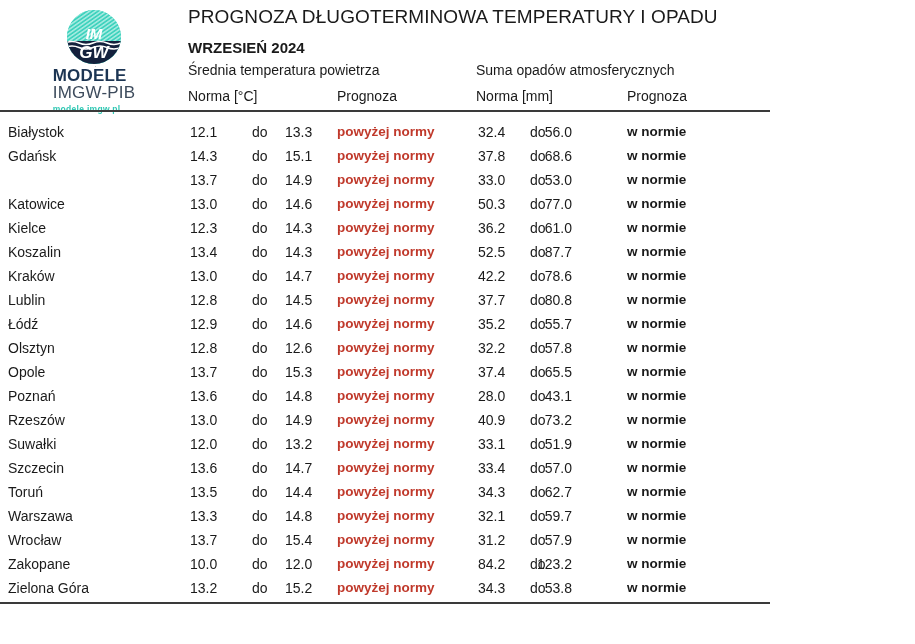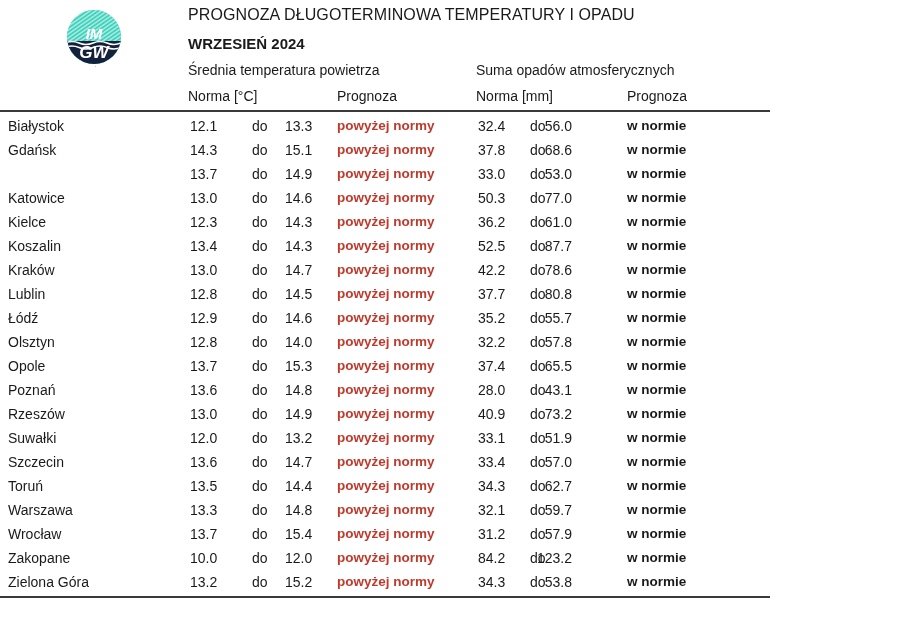--- a/index.html
+++ b/index.html
@@ -74,21 +74,21 @@
     letter-spacing: 0.3px;
     margin-top: 3px;
   }
 
   .titles {
     position: absolute;
     left: 188px;
     top: 6px;
   }
   .title-main {
-    font-size: 16px;
+    font-size: 19px;
     font-weight: normal;
     color: #1a1a1a;
     letter-spacing: 0.1px;
     white-space: nowrap;
   }
   .title-sub {
     font-size: 15px;
     font-weight: bold;
     color: #1a1a1a;
     margin-top: 11px;
@@ -128,21 +128,21 @@
   }
   .rule {
     width: 770px;
     height: 2px;
     background: #3a3a3a;
   }
   .rule-bottom { margin-top: 2px; }
 
   .rows {
     position: relative;
-    padding-top: 2px;
+    padding-top: 8px;
   }
 
   .row {
     position: relative;
     height: 24px;
     line-height: 24px;
   }
 
   .c {
     position: absolute;
@@ -186,20 +186,25 @@
           <path d="M0,35 q7,-3 14,0 q7,3 14,0 q7,-3 14,0 q7,3 14,0" stroke="#ffffff" stroke-width="1.6" fill="none"></path>
           <path d="M0,39.5 q7,-3 14,0 q7,3 14,0 q7,-3 14,0 q7,3 14,0" stroke="#ffffff" stroke-width="1.6" fill="none"></path>
           <text x="29" y="31" font-family="Liberation Sans, sans-serif" font-size="15" font-weight="bold" fill="#ffffff" text-anchor="middle" font-style="italic">IM</text>
           <text x="29" y="50" font-family="Liberation Sans, sans-serif" font-size="17" font-weight="bold" fill="#ffffff" text-anchor="middle" font-style="italic">GW</text>
         </g>
       </svg>
     </div>
 
     <div class="brand-divider"></div>
 
+    <div class="brand-text">
+      <span class="brand-line1">MODELE</span>
+      <span class="brand-line2">IMGW-PIB</span>
+      <span class="brand-line3">modele.imgw.pl</span>
+    </div>
   </div>
 
   <div class="titles">
     <div class="title-main">PROGNOZA DŁUGOTERMINOWA TEMPERATURY I OPADU</div>
     <div class="title-sub">WRZESIEŃ 2024</div>
   </div>
 
   <div class="grouprow">
     <span class="cell grp-temp">Średnia temperatura powietrza</span>
     <span class="cell grp-prec">Suma opadów atmosferycznych</span>
@@ -312,21 +317,21 @@
         <span class="c c-tfc">powyżej normy</span>
         <span class="c c-pmin">35.2</span>
         <span class="c c-pdo">do</span>
         <span class="c c-pmax">55.7</span>
         <span class="c c-pfc">w normie</span>
       </div>
       <div class="row">
         <span class="c c-city">Olsztyn</span>
         <span class="c c-tmin">12.8</span>
         <span class="c c-tdo">do</span>
-        <span class="c c-tmax">14.0</span>
+        <span class="c c-tmax">12.6</span>
         <span class="c c-tfc">powyżej normy</span>
         <span class="c c-pmin">32.2</span>
         <span class="c c-pdo">do</span>
         <span class="c c-pmax">57.8</span>
         <span class="c c-pfc">w normie</span>
       </div>
       <div class="row">
         <span class="c c-city">Opole</span>
         <span class="c c-tmin">13.7</span>
         <span class="c c-tdo">do</span>

